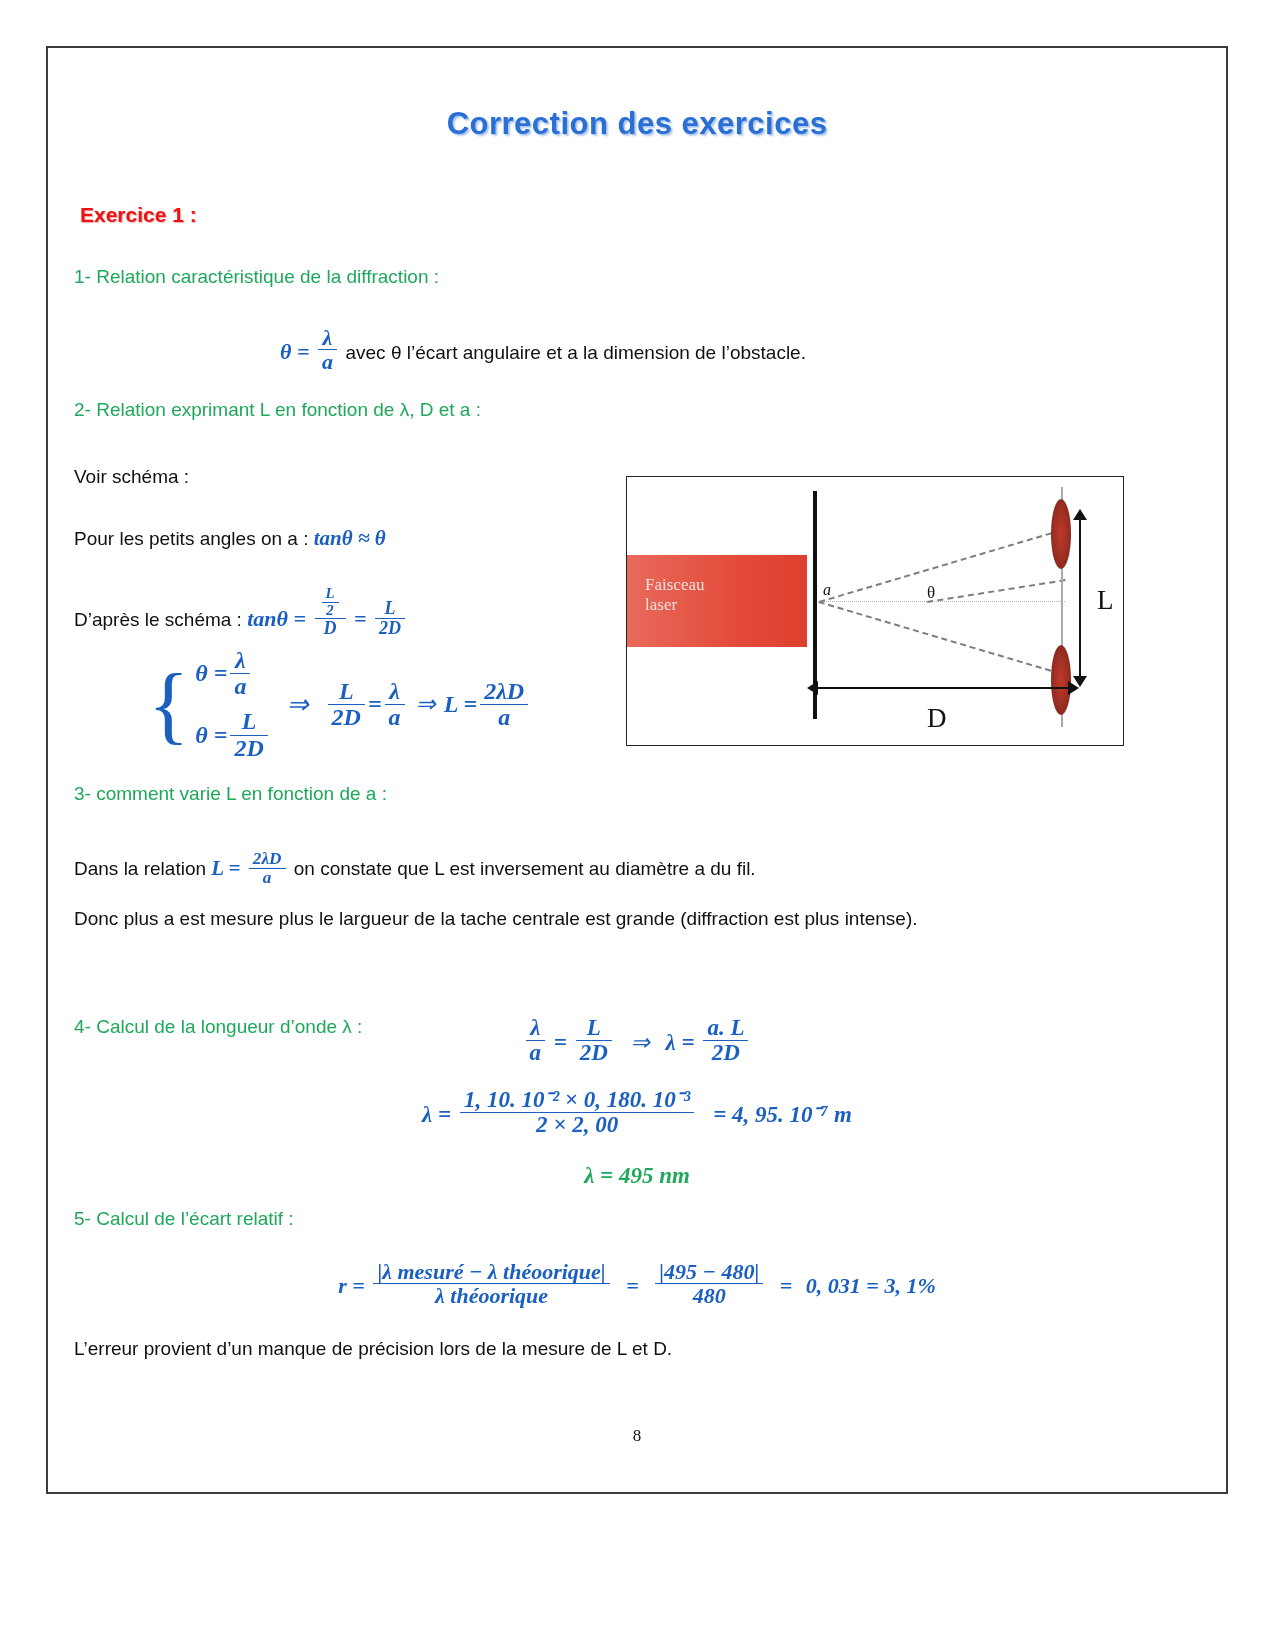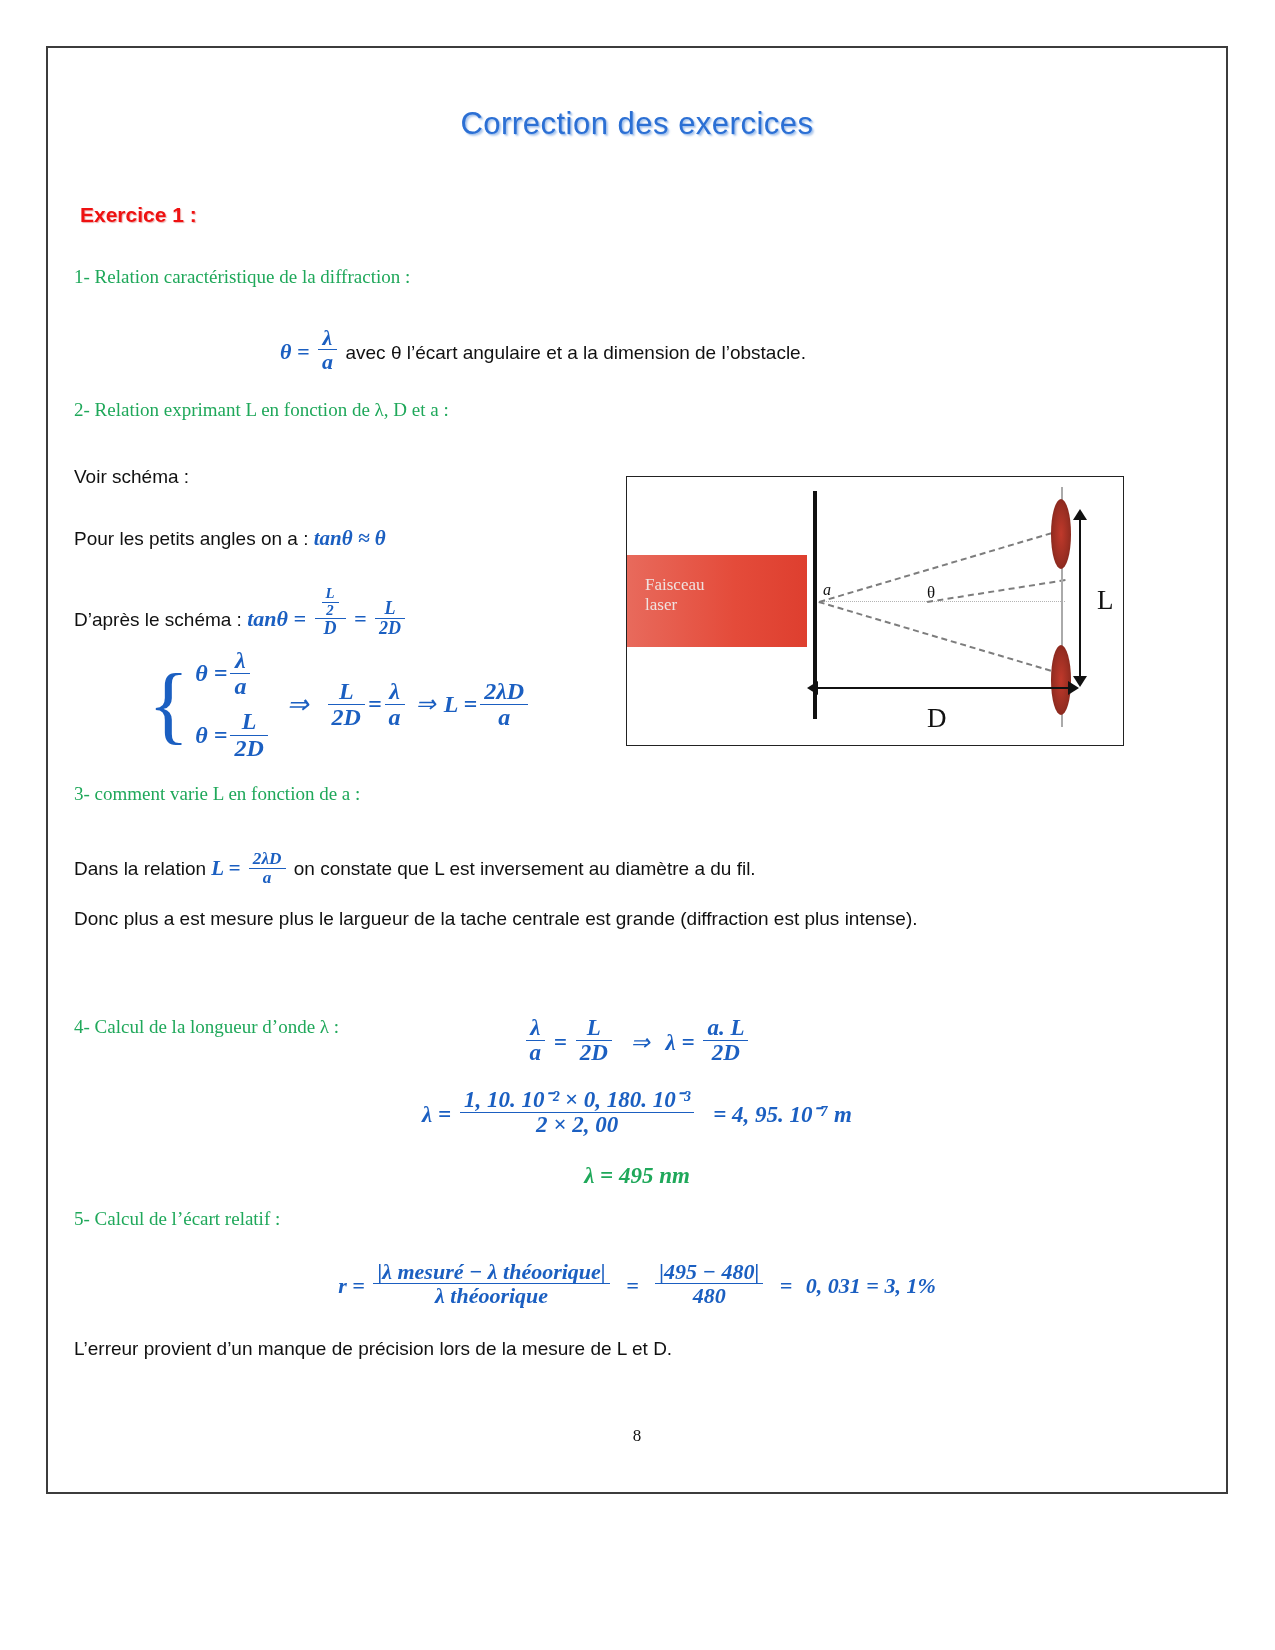--- a/index.html
+++ b/index.html
@@ -29,40 +29,39 @@
     width: 100%;
     height: 100%;
   }
   .doc-title {
     position: absolute;
     top: 58px;
     left: 0;
     width: 100%;
     text-align: center;
     font-size: 31px;
-    font-weight: normal;
+    font-weight: bold;
     color: #2b6fd4;
     letter-spacing: 0.5px;
     text-shadow: 1px 1px 0 #a9c7ef, 2px 2px 2px rgba(120,160,220,0.55);
   }
   .ex-title {
     position: absolute;
     top: 155px;
     left: 32px;
     font-size: 21px;
     font-weight: bold;
     color: #ee1111;
     text-shadow: 1px 1px 1px rgba(230,150,150,0.8);
   }
   .q {
     position: absolute;
     left: 26px;
     font-size: 19px;
     color: #1fa85a;
-    font-family: Liberation Serif, serif;
   }
   .body-text {
     position: absolute;
     left: 26px;
     font-size: 19px;
     color: #111;
   }
   .blue-math {
     color: #1b5fc1;
     font-weight: bold;

